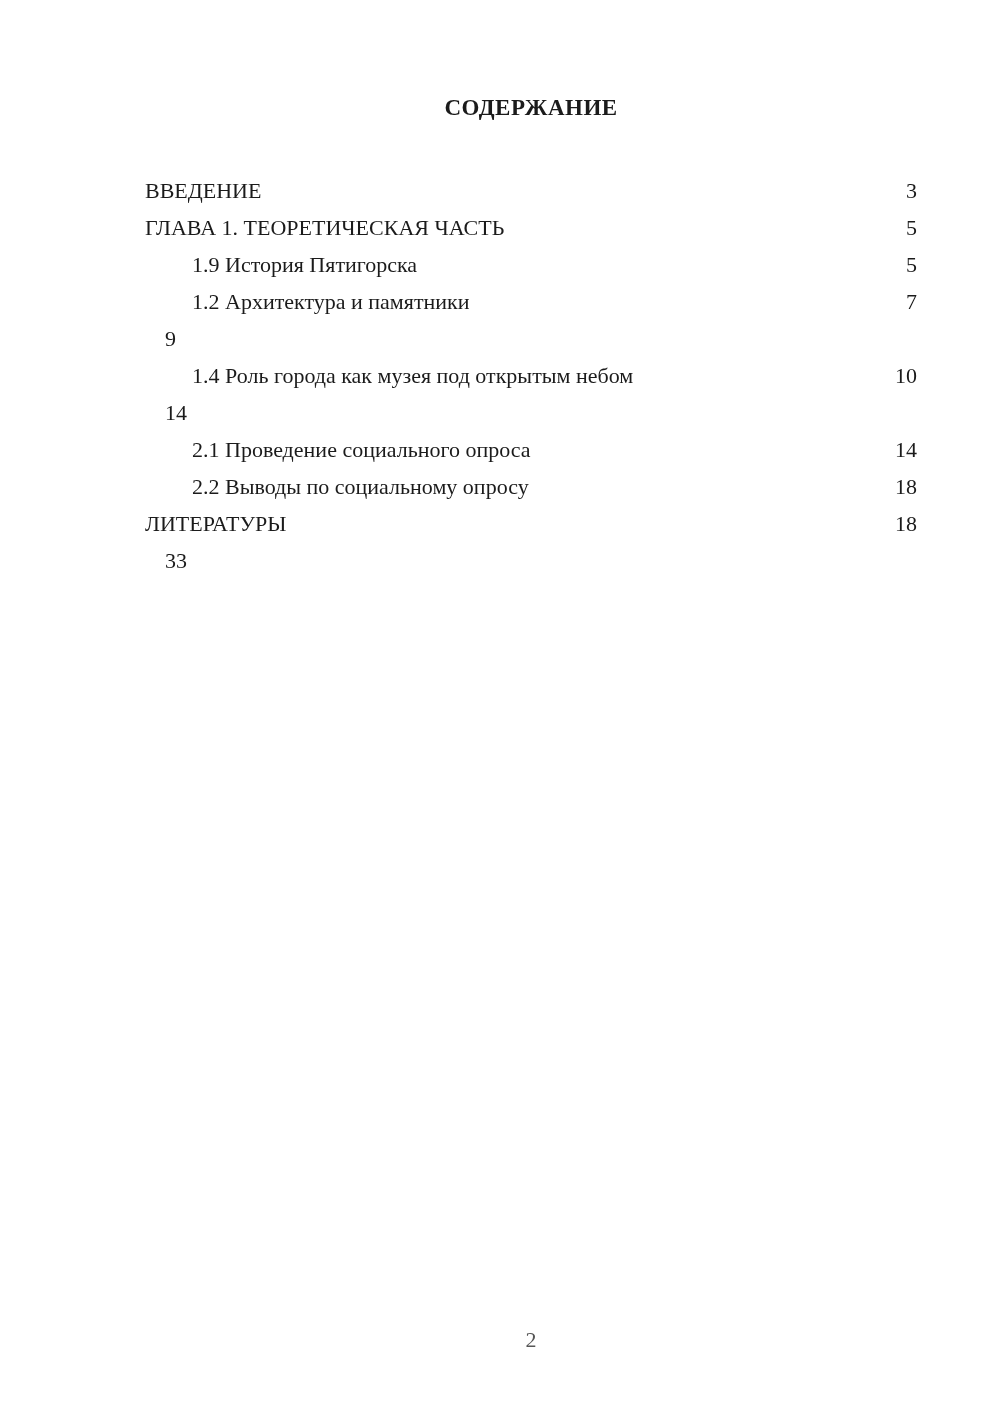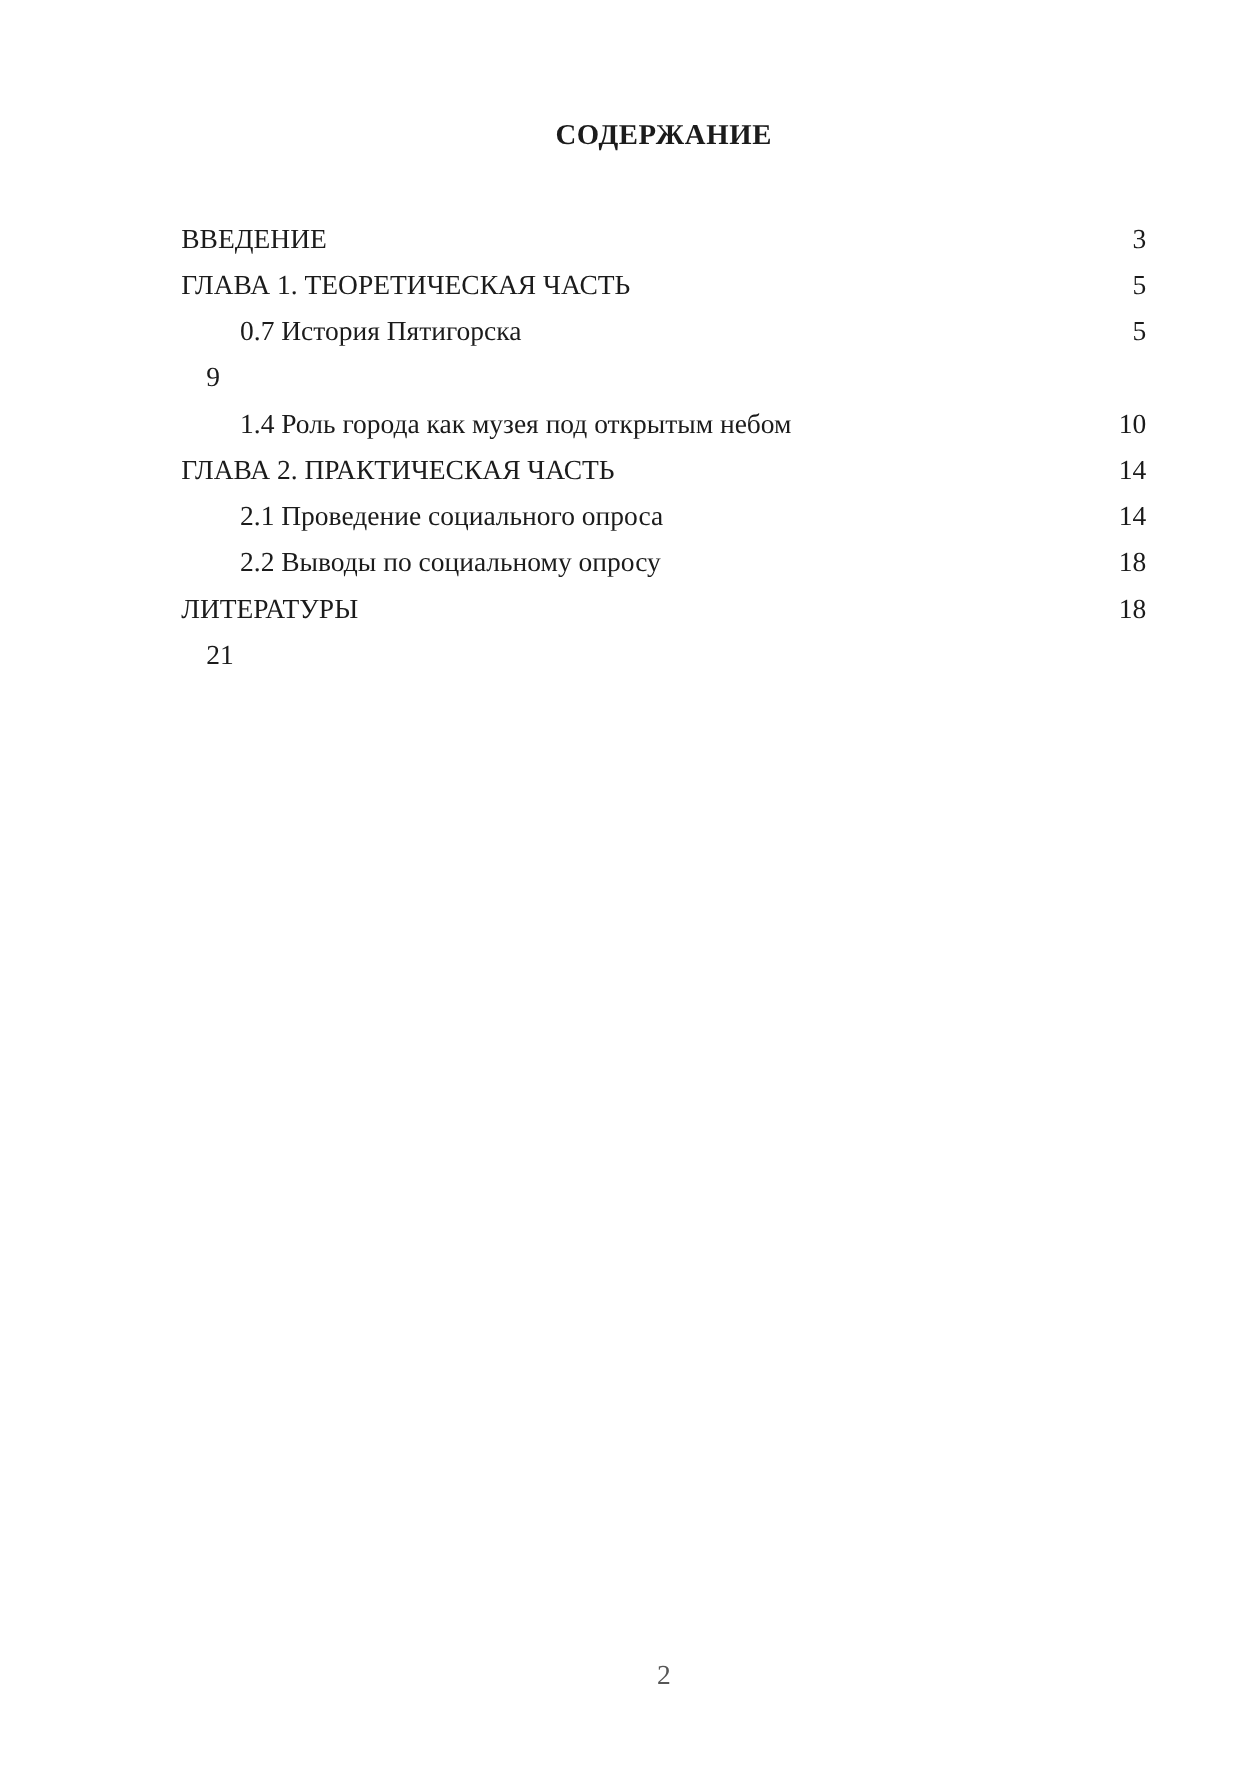--- a/index.html
+++ b/index.html
@@ -75,54 +75,57 @@
     <span class="toc-label">ВВЕДЕНИЕ</span>
     <span class="toc-page">3</span>
   </div>
 
   <div class="toc-row level-0">
     <span class="toc-label">ГЛАВА 1. ТЕОРЕТИЧЕСКАЯ ЧАСТЬ</span>
     <span class="toc-page">5</span>
   </div>
 
   <div class="toc-row level-1">
-    <span class="toc-label">0.7 История Пятигорска</span>
+    <span class="toc-label">1.9 История Пятигорска</span>
     <span class="toc-page">5</span>
   </div>
 
+  <div class="toc-row level-1">
+    <span class="toc-label">1.2 Архитектура и памятники</span>
+    <span class="toc-page">7</span>
+  </div>
 
   <div class="toc-row level-1">
     <span class="toc-page">9</span>
   </div>
 
   <div class="toc-row level-1">
     <span class="toc-label">1.4 Роль города как музея под открытым небом</span>
     <span class="toc-page">10</span>
   </div>
 
   <div class="toc-row level-0">
-    <span class="toc-label">ГЛАВА 2. ПРАКТИЧЕСКАЯ ЧАСТЬ</span>
     <span class="toc-page">14</span>
   </div>
 
   <div class="toc-row level-1">
     <span class="toc-label">2.1 Проведение социального опроса</span>
     <span class="toc-page">14</span>
   </div>
 
   <div class="toc-row level-1">
     <span class="toc-label">2.2 Выводы по социальному опросу</span>
     <span class="toc-page">18</span>
   </div>
 
   <div class="toc-row level-0">
     <span class="toc-label">ЛИТЕРАТУРЫ</span>
     <span class="toc-page">18</span>
   </div>
 
   <div class="toc-row level-0">
-    <span class="toc-page">21</span>
+    <span class="toc-page">33</span>
   </div>
 </div>
   </div>
 
   <div class="page-footer">2</div>
 </div>
 
 </body></html>

